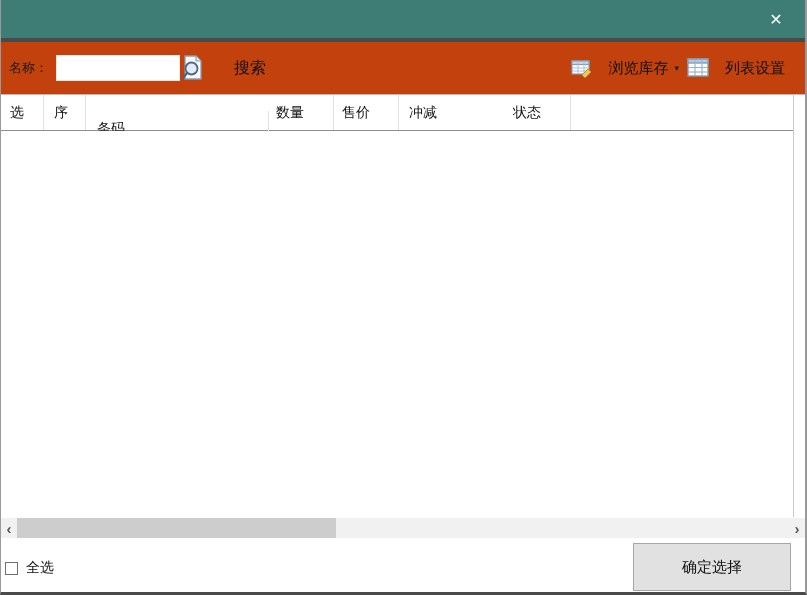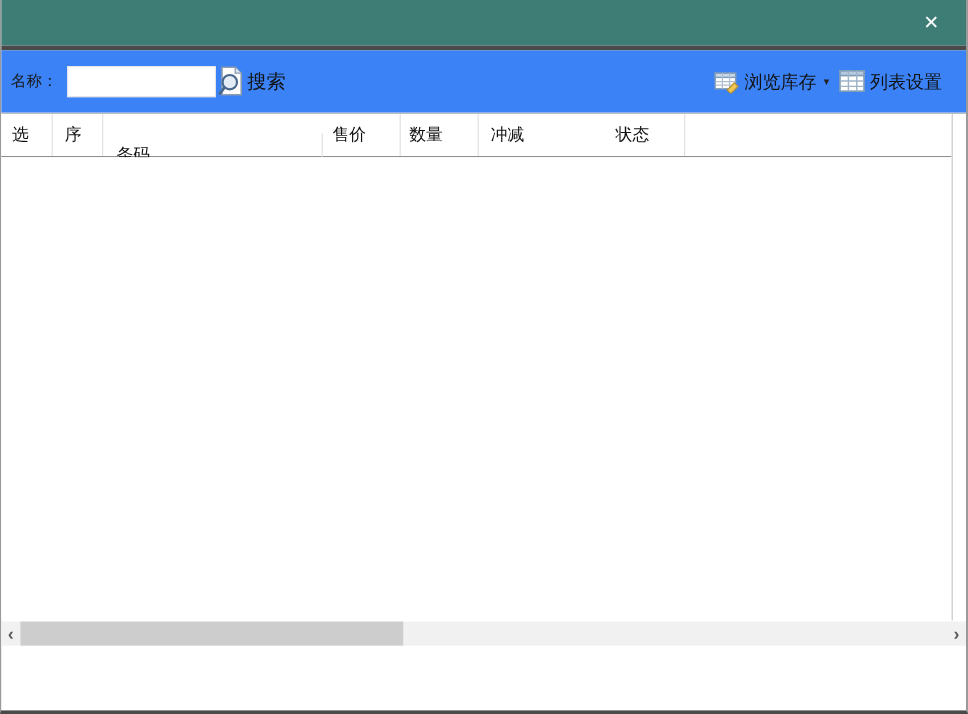--- a/index.html
+++ b/index.html
@@ -9,31 +9,31 @@
     border-bottom:3px solid #4a4a4a;overflow:hidden;
   }
   
   .titlebar{position:absolute;left:0;top:0;width:100%;height:38px;background:#3E7C76;}
   .close-btn{
     position:absolute;right:12px;top:0;width:34px;height:38px;display:flex;
     align-items:center;justify-content:center;color:#ffffff;font-size:16px;cursor:pointer;
   }
   .title-sep{position:absolute;left:0;top:38px;width:100%;height:4px;background:#4a4a4a;}
   
-  .toolbar{position:absolute;left:0;top:42px;width:100%;height:52px;background:#3b82f6;}
+  .toolbar{position:absolute;left:0;top:42px;width:100%;height:52px;background:#c2410c;}
   .tb-left{position:absolute;left:8px;top:0;height:52px;display:flex;align-items:center;}
   .tb-label{font-size:13px;color:#1a1a1a;margin-right:8px;}
   .tb-input{
     width:124px;height:26px;border:1px solid #e6e6e6;background:#ffffff;
     font-size:13px;padding:0 4px;outline:none;box-sizing:border-box;
   }
-  .search-btn{display:flex;align-items:center;margin-left:1px;cursor:pointer;}
+  .search-btn{display:flex;align-items:center;margin-left:1px;cursor:pointer;gap:28px;}
   .search-btn .lbl{font-size:16px;color:#111;margin-left:2px;}
   .tb-right{position:absolute;right:20px;top:0;height:52px;display:flex;align-items:center;gap:4px;}
-  .tb-btn{display:flex;align-items:center;gap:4px;cursor:pointer;}
+  .tb-btn{display:flex;align-items:center;gap:16px;cursor:pointer;}
   .tb-btn .lbl{font-size:15px;color:#111;}
   .dd-arrow{font-size:9px;color:#222;margin:0 4px 0 2px;cursor:pointer;}
   
   .table-header{
     position:absolute;left:0;top:52px;width:792px;height:37px;background:#ffffff;
     border-top:1px solid #bcbcbc;border-bottom:1px solid #8f8f8f;display:flex;box-sizing:border-box;
   }
   .hcell{
     box-sizing:border-box;height:100%;border-right:1px solid #e2e2e2;
     font-size:14px;color:#111;line-height:34px;padding-left:10px;
@@ -140,29 +140,36 @@
         <span class="lbl">列表设置</span>
       </div>
     </div>
   </div>
 
   <div class="content">
     <div class="table-header">
       <div class="hcell c0">选</div>
       <div class="hcell c1">序</div>
       <div class="hcell c2">条码</div>
+      <div class="hcell c5">数量</div>
       <div class="hcell c6">售价</div>
-      <div class="hcell c5">数量</div>
       <div class="hcell c8">冲减</div>
       <div class="hcell c7">状态</div>
     </div>
     <div class="table-body"></div>
     <div class="vscroll-strip"></div>
 
     <div class="hscroll">
       <div class="hs-arrow">‹</div>
       <div class="hs-thumb"></div>
       <div class="hs-arrow right">›</div>
     </div>
 
+    <div class="footer">
+      <div class="select-all">
+        <span class="cb"></span>
+        <span class="lbl">全选</span>
+      </div>
+      <div class="confirm-btn">确定选择</div>
+    </div>
   </div>
 
 </div>
 
 </body></html>

